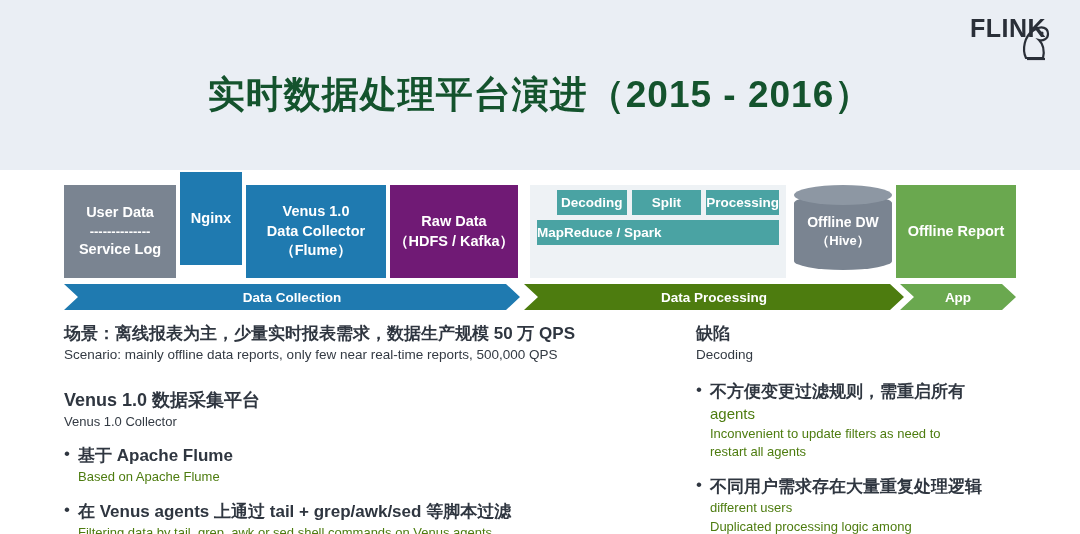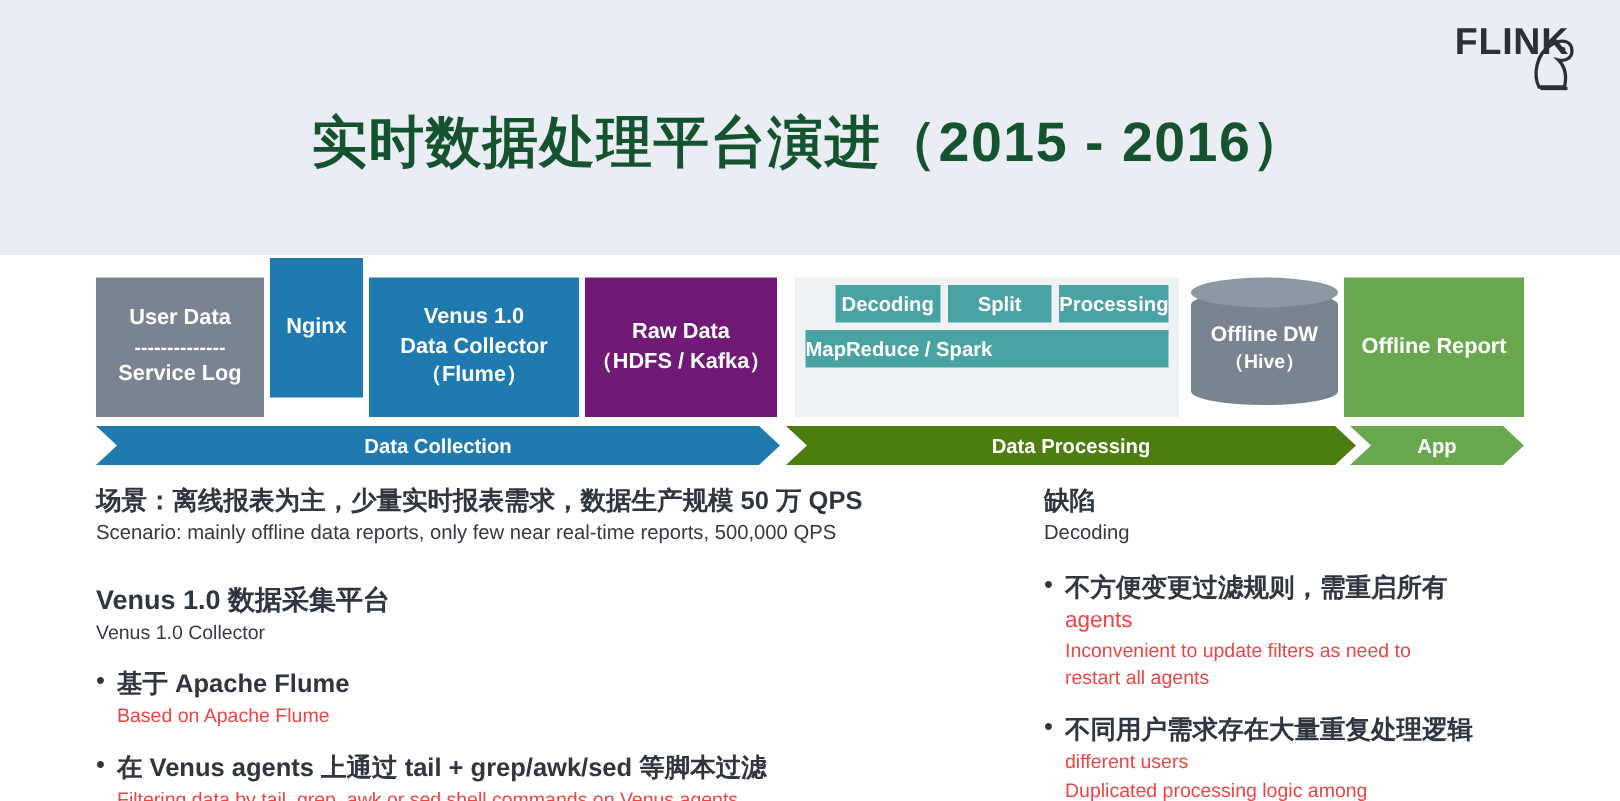--- a/index.html
+++ b/index.html
@@ -159,21 +159,21 @@
   #arrow-process   { left: 524px; width: 380px; background: #4d7c0f;
     clip-path: polygon(0 0, calc(100% - 14px) 0, 100% 50%, calc(100% - 14px) 100%, 0 100%, 14px 50%); }
   #arrow-app       { left: 900px; width: 116px; background: #6aa84f;
     clip-path: polygon(0 0, calc(100% - 14px) 0, 100% 50%, calc(100% - 14px) 100%, 0 100%, 14px 50%); }
 
   
   .left-col { position: absolute; left: 64px; top: 322px; width: 620px; }
   .right-col { position: absolute; left: 696px; top: 322px; width: 330px; }
 
   .zh { color: #2f3640; font-size: 17px; font-weight: bold; }
-  .en { color: #ef4444; font-size: 13.5px; }
+  .en { color: #4d7c0f; font-size: 13.5px; }
 
   .scenario-zh { font-size: 17px; font-weight: bold; color: #2f3640; }
   .scenario-en { font-size: 13.5px; color: #333a43; margin-top: 2px; }
 
   .sec-title-zh { font-size: 18px; font-weight: bold; color: #2f3640; margin-top: 26px; }
   .sec-title-en { font-size: 13px; color: #333a43; margin-top: 2px; }
 
   .bullet { display: flex; margin-top: 15px; }
   .bullet .dot {
     width: 14px;

